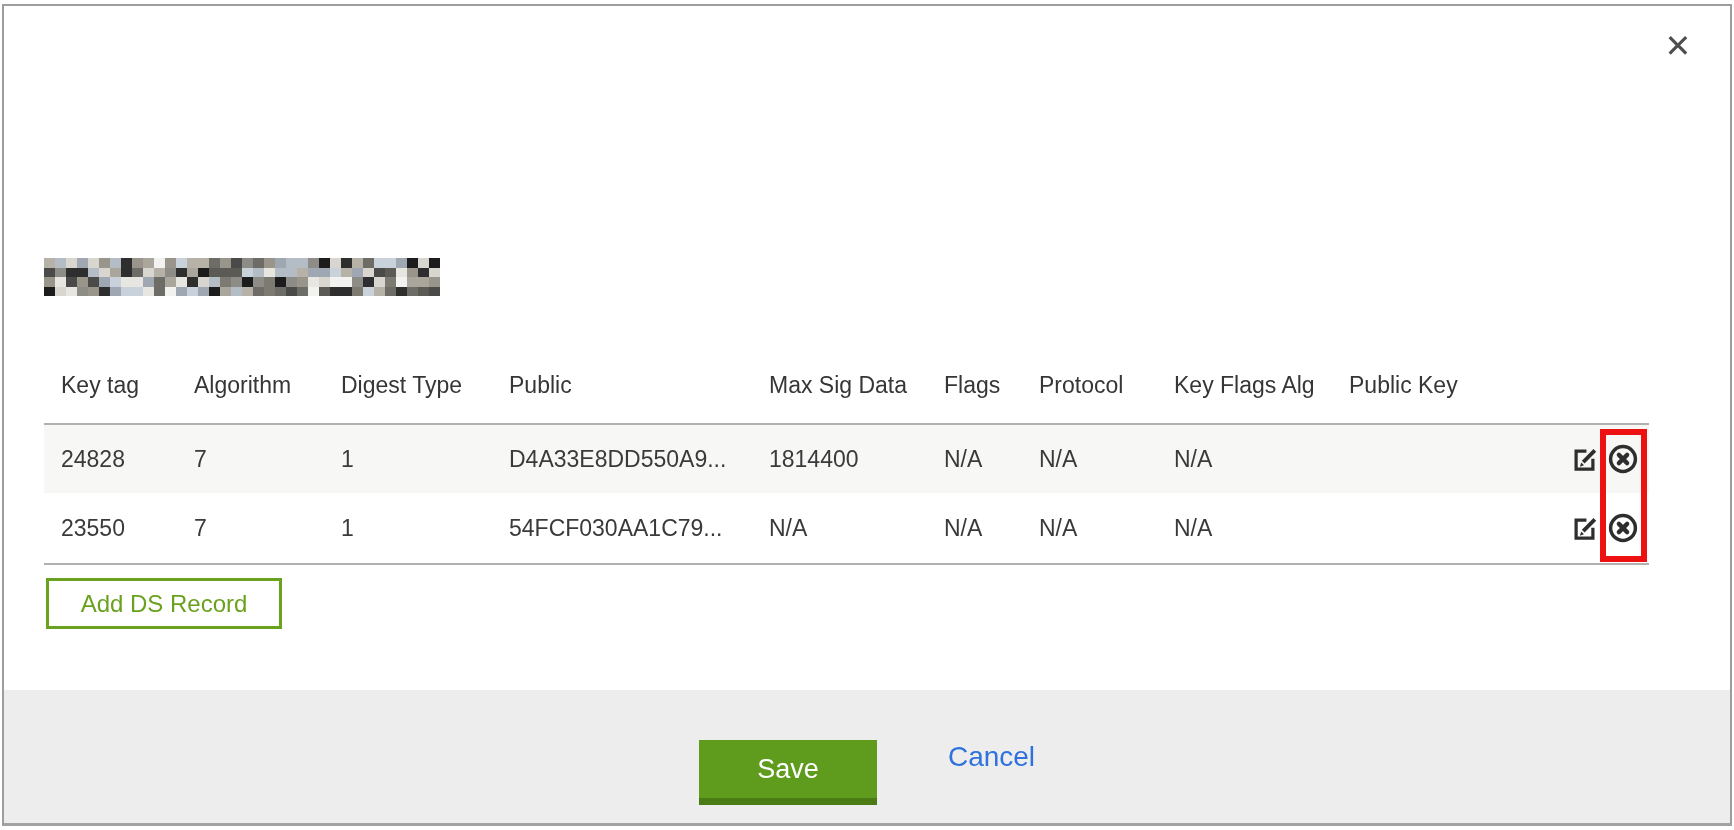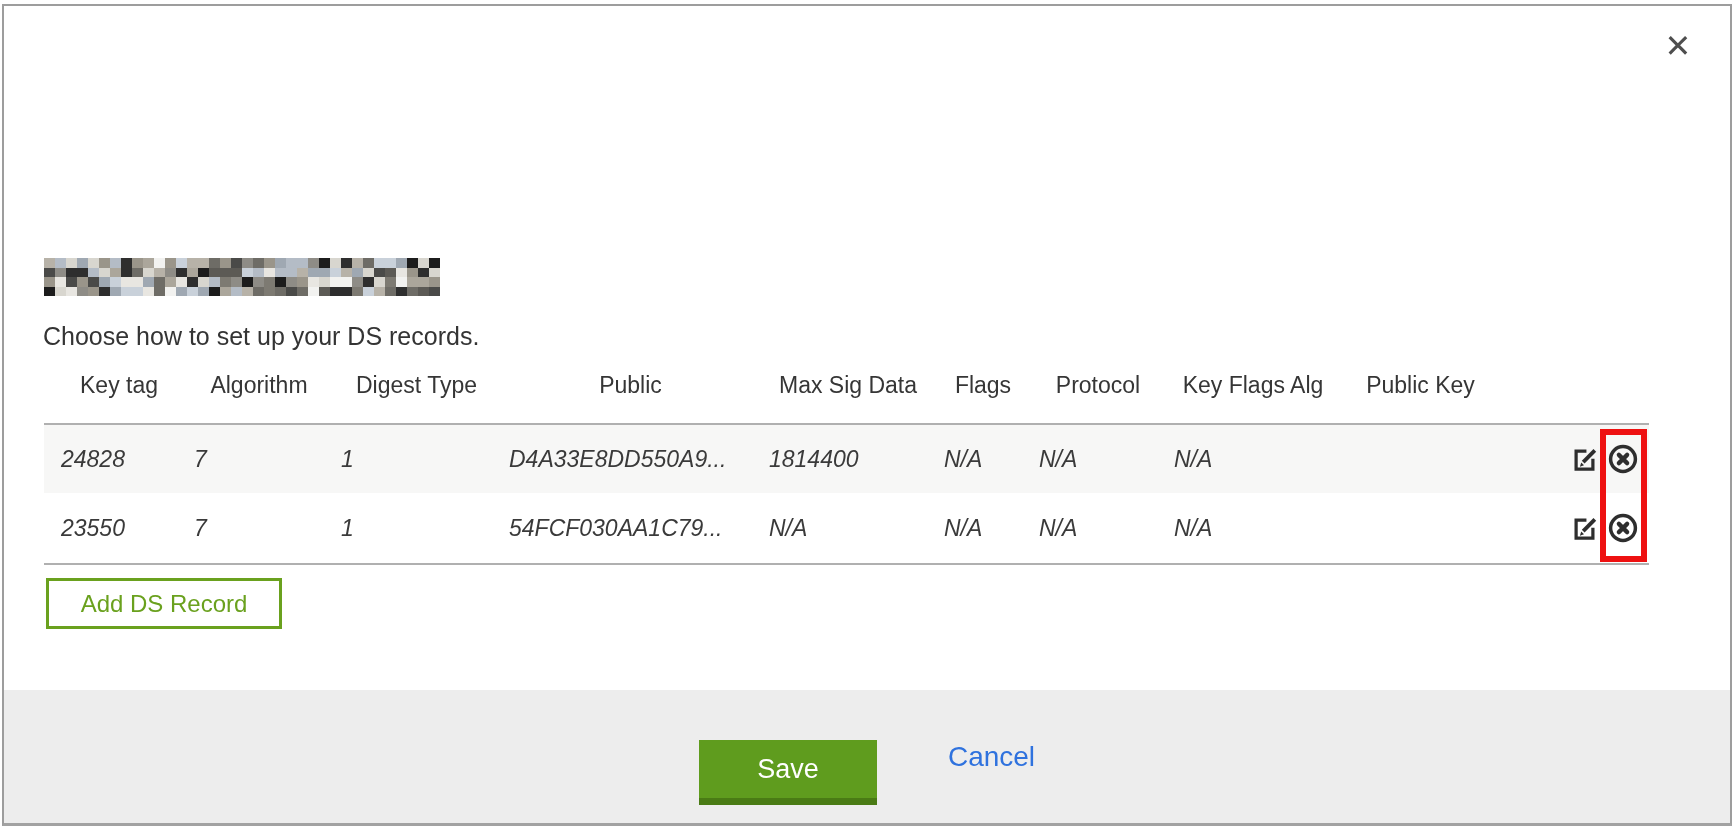--- a/index.html
+++ b/index.html
@@ -16,23 +16,23 @@
                font-size:32px; font-weight:700; color:#4e4e4e; text-align:center;
                line-height:44px; cursor:pointer; }
 
   .redacted { position:absolute; left:40px; top:252px; width:396px; height:38px;
               display:grid; grid-template-columns:repeat(36,1fr); grid-template-rows:repeat(4,1fr); }
 
   .instruction { position:absolute; left:39px; top:316px; font-size:25px; color:#343434; }
 
   table.ds { position:absolute; left:40px; top:360px; width:1605px;
              border-collapse:collapse; table-layout:fixed; }
-  table.ds th { text-align:center; font-weight:400; font-size:23px; color:#363636;
+  table.ds th { text-align:left; font-weight:400; font-size:23px; color:#363636;
                 padding:6px 0 0 17px; height:58px; vertical-align:top; }
-  table.ds td { font-size:23px; color:#3a3a3a; padding-left:17px; vertical-align:middle;font-style:italic; }
+  table.ds td { font-size:23px; color:#3a3a3a; padding-left:17px; vertical-align:middle; }
   table.ds tbody tr:first-child { background:#f7f7f6; height:69px;
                 border-top:2px solid #b0b0b0; }
   table.ds tbody tr:last-child  { background:#ffffff; height:71px;
                 border-bottom:2px solid #b0b0b0; }
   td.actions { padding:0 10px 0 0 !important; }
   .action-icons { display:flex; justify-content:flex-end; align-items:center; gap:7px; }
   .icon-btn { width:32px; height:32px; display:inline-flex; align-items:center;
               justify-content:center; cursor:pointer; }
 
   .highlight-box { position:absolute; left:1596px; top:423px; width:47px; height:133px;
@@ -198,21 +198,20 @@
       <div style="background: rgb(125, 122, 114);"></div>
       <div style="background: rgb(201, 209, 218);"></div>
       <div style="background: rgb(183, 178, 168);"></div>
       <div style="background: rgb(110, 108, 102);"></div>
       <div style="background: rgb(46, 46, 46);"></div>
       <div style="background: rgb(110, 108, 102);"></div>
       <div style="background: rgb(92, 90, 85);"></div>
       <div style="background: rgb(74, 74, 72);"></div>
     </div>
 
-  <p class="instruction">Choose how to set up your DS records.</p>
 
   <table class="ds">
     <colgroup>
       <col style="width:133px">
         <col style="width:147px">
         <col style="width:168px">
       <col style="width:260px">
         <col style="width:175px">
         <col style="width:95px">
       <col style="width:135px">

